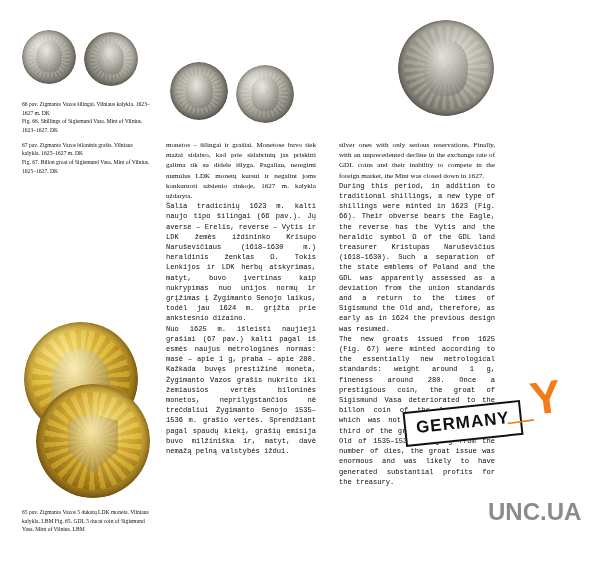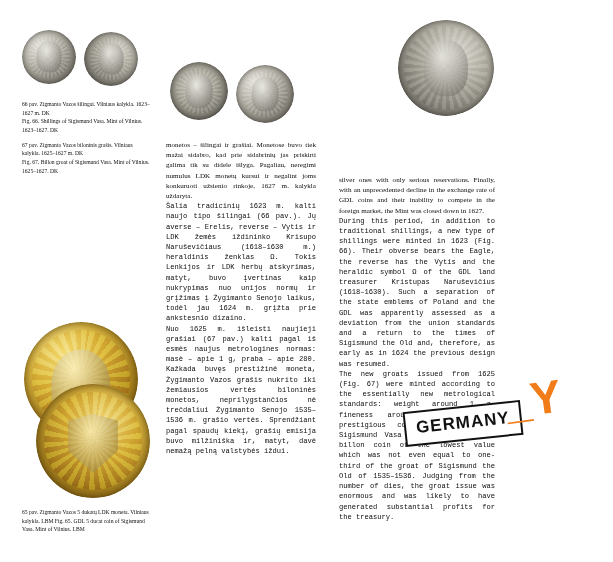--- a/index.html
+++ b/index.html
@@ -189,21 +189,20 @@
   }
   .col.lt {
     left: 166px;
     top: 140px;
     width: 150px;
   }
   .col.en {
     left: 339px;
     top: 140px;
     width: 156px;
-    margin-top: 35px;
   }
   .col p {
     margin: 0 0 0 0;
     text-indent: 0;
   }
   .col p + p { margin-top: 0; font-family: Liberation Mono, monospace; }
 
   
   .wm-germany {
     position: absolute;
@@ -327,14 +326,15 @@
   </div>
 
   <div class="col en">
     <p>silver ones with only serious reservations. Finally, with an unprecedented decline in the exchange rate of GDL coins and their inability to compete in the foreign market, the Mint was closed down in 1627.</p>
     <p>During this period, in addition to traditional shillings, a new type of shillings were minted in 1623 (Fig. 66). Their obverse bears the Eagle, the reverse has the Vytis and the heraldic symbol Ω of the GDL land treasurer Kristupas Naruševičius (1618–1630). Such a separation of the state emblems of Poland and the GDL was apparently assessed as a deviation from the union standards and a return to the times of Sigismund the Old and, therefore, as early as in 1624 the previous design was resumed.</p>
     <p>The new groats issued from 1625 (Fig. 67) were minted according to the essentially new metrological standards: weight around 1 g, fineness around 280. Once a prestigious coin, the groat of Sigismund Vasa deteriorated to the billon coin of the lowest value which was not even equal to one-third of the groat of Sigismund the Old of 1535–1536. Judging from the number of dies, the groat issue was enormous and was likely to have generated substantial profits for the treasury.</p>
   </div>
 
   <div class="wm-y">_Y</div>
   <div class="wm-germany">GERMANY</div>
+  <div class="wm-unc">UNC.UA</div>
 
 </div>
 
 </body></html>

